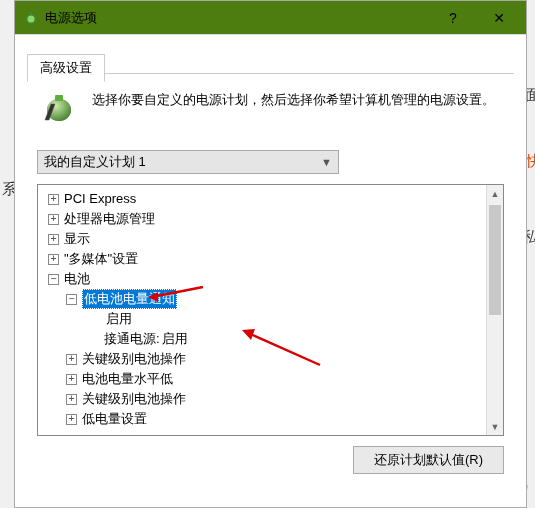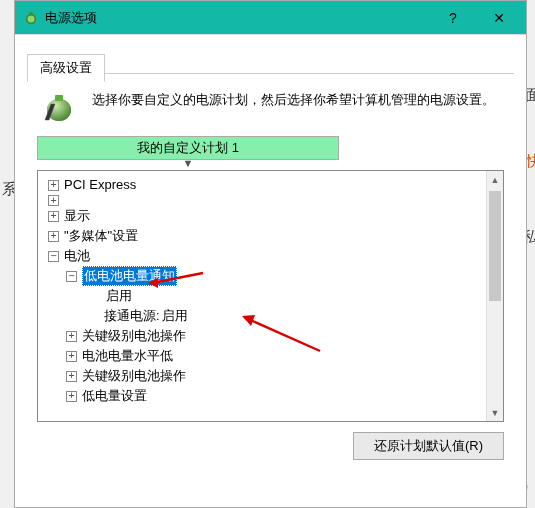--- a/index.html
+++ b/index.html
@@ -22,21 +22,21 @@
     background: #fff;
     border: 1px solid #aaa;
     display: flex;
     flex-direction: column;
   }
   .titlebar {
     height: 34px;
     display: flex;
     align-items: center;
     padding: 0 4px 0 8px;
-    background: #14b8a6;
+    background: #4d7c0f;
     border-bottom: 1px solid #ddd;
   }
   .titlebar .icon {
     width: 16px; height: 16px;
     margin-right: 6px;
     display: flex; align-items: center; justify-content: center;
   }
   .titlebar .title { flex: 1; font-size: 13px; color: #000; }
   .titlebar .btn {
     width: 46px; height: 28px;
@@ -71,31 +71,30 @@
   .desc-icon {
     width: 36px; height: 36px;
     flex: 0 0 36px;
   }
   .desc-text {
     font-size: 13px;
     line-height: 1.5;
     color: #000;
   }
   .plan-select {
-    margin: 0 10px 10px 10px;
+    margin: 14px 10px 10px 10px;
     height: 24px;
     border: 1px solid #aaa;
-    background: #86efac;
+    background: #e5e5e5;
     padding: 2px 6px;
     font-size: 13px;
     width: 302px;
     display: flex;
     align-items: center;
     justify-content: space-between;
-    flex-direction: column;
   }
   .plan-select .chev { font-size: 11px; color: #555; }
   .tree-box {
     margin: 0 10px 10px 10px;
     border: 1px solid #888;
     height: 252px;
     display: flex;
     background: #fff;
   }
   .tree-scroll {
@@ -234,20 +233,21 @@
 
     <div class="tree-box">
       <div class="tree-scroll" id="tree-scroll">
 
         <div class="tree-row d1">
             <span class="expander">+</span>
             <span class="tree-label">PCI Express</span>
           </div>
           <div class="tree-row d1">
             <span class="expander">+</span>
+            <span class="tree-label">处理器电源管理</span>
           </div>
           <div class="tree-row d1">
             <span class="expander">+</span>
             <span class="tree-label">显示</span>
           </div>
           <div class="tree-row d1">
             <span class="expander">+</span>
             <span class="tree-label">"多媒体"设置</span>
           </div>
           <div class="tree-row d1">

